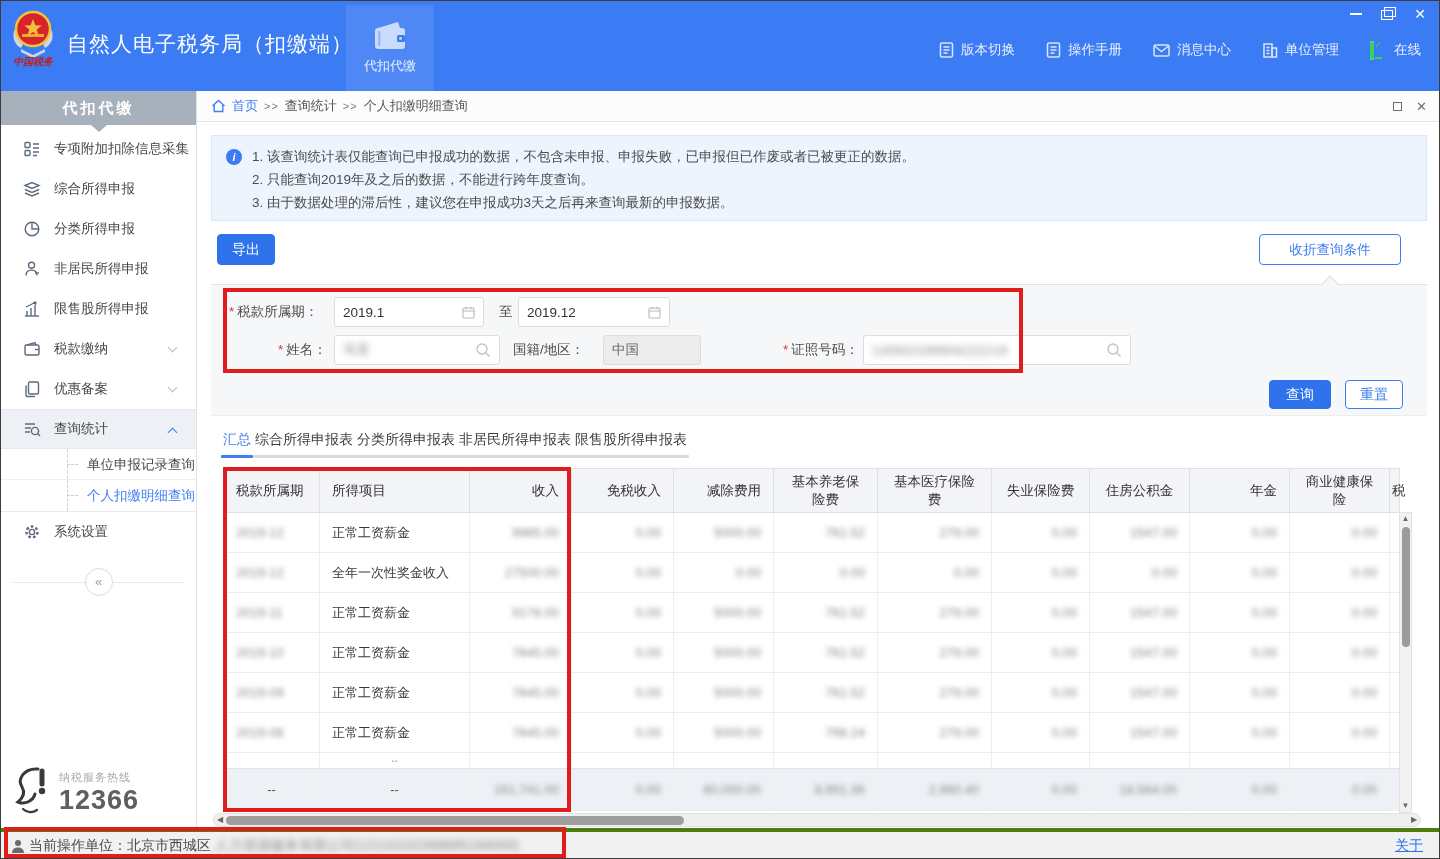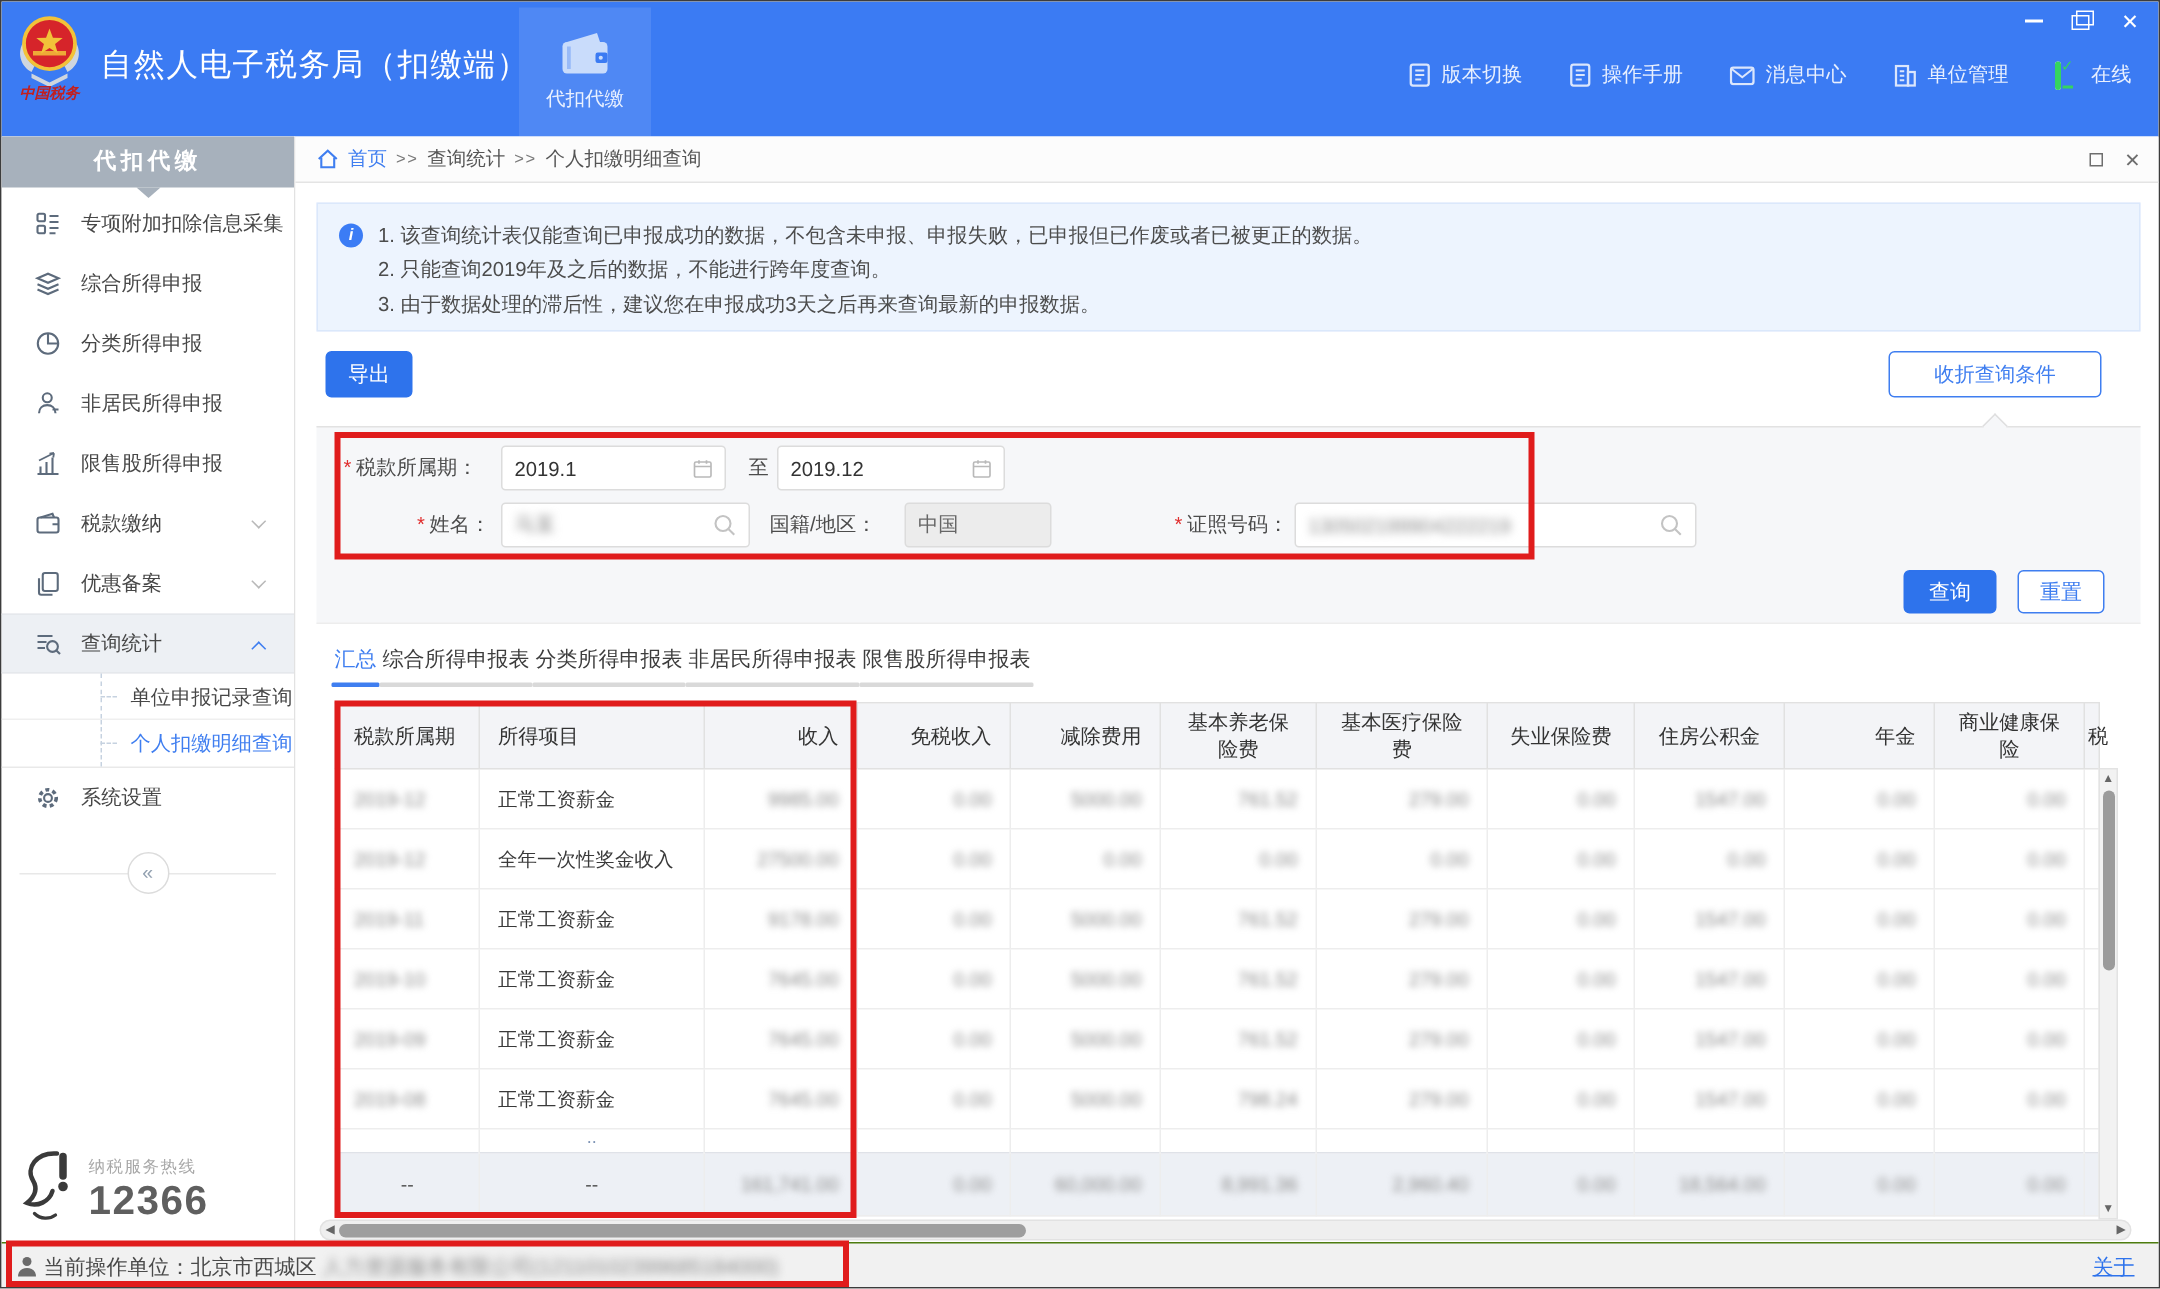--- a/index.html
+++ b/index.html
@@ -101,21 +101,21 @@
 
   
   .vscroll { position:absolute; left:1202px; top:390px; width:13px; height:301px; background:#f2f2f2; border:1px solid #e3e3e3; }
   .vs-arrow { position:absolute; left:0; width:11px; height:12px; color:#666; font-size:8px; text-align:center; line-height:12px; cursor:pointer; }
   .vs-thumb { position:absolute; left:1.5px; top:14px; width:8px; height:120px; background:#9b9b9b; border-radius:5px; cursor:grab; }
   .hscroll { position:absolute; left:16px; top:691px; width:1208px; height:14px; background:#efefef; border:1px solid #e2e2e2; border-radius:7px; }
   .hs-arrow { position:absolute; top:0; width:12px; height:12px; color:#666; font-size:8px; text-align:center; line-height:12px; cursor:pointer; }
   .hs-thumb { position:absolute; left:12px; top:1.5px; width:458px; height:9px; background:#9e9e9e; border-radius:5px; cursor:grab; }
 
   
-  .status-bar { position:absolute; left:0; top:827px; width:1440px; height:32px; background:#f1f1f1; border-top:1px solid #4d7c0f; display:flex; align-items:center; padding:0 18px 0 10px; font-size:14px; color:#4a4a4a; gap:4px; }
+  .status-bar { position:absolute; left:0; top:827px; width:1440px; height:32px; background:#f1f1f1; border-top:4px solid #4d7c0f; display:flex; align-items:center; padding:0 18px 0 10px; font-size:14px; color:#4a4a4a; gap:4px; }
   .about-link { margin-left:auto; color:#2e73ec; text-decoration:underline; cursor:pointer; font-size:14px; }
 
   
   .anno { position:absolute; border:4px solid #e01c1c; pointer-events:none; z-index:50; }
   #anno-form { left:222px; top:287px; width:800px; height:85px; }
   #anno-table { left:222px; top:466px; width:348px; height:345px; }
   #anno-status { left:3px; top:826px; width:562px; height:31px; }
 
   svg { display:block; }
 </style>

